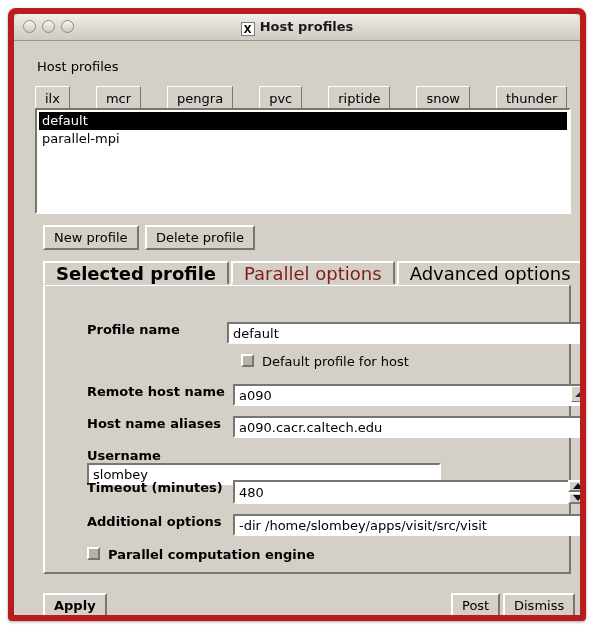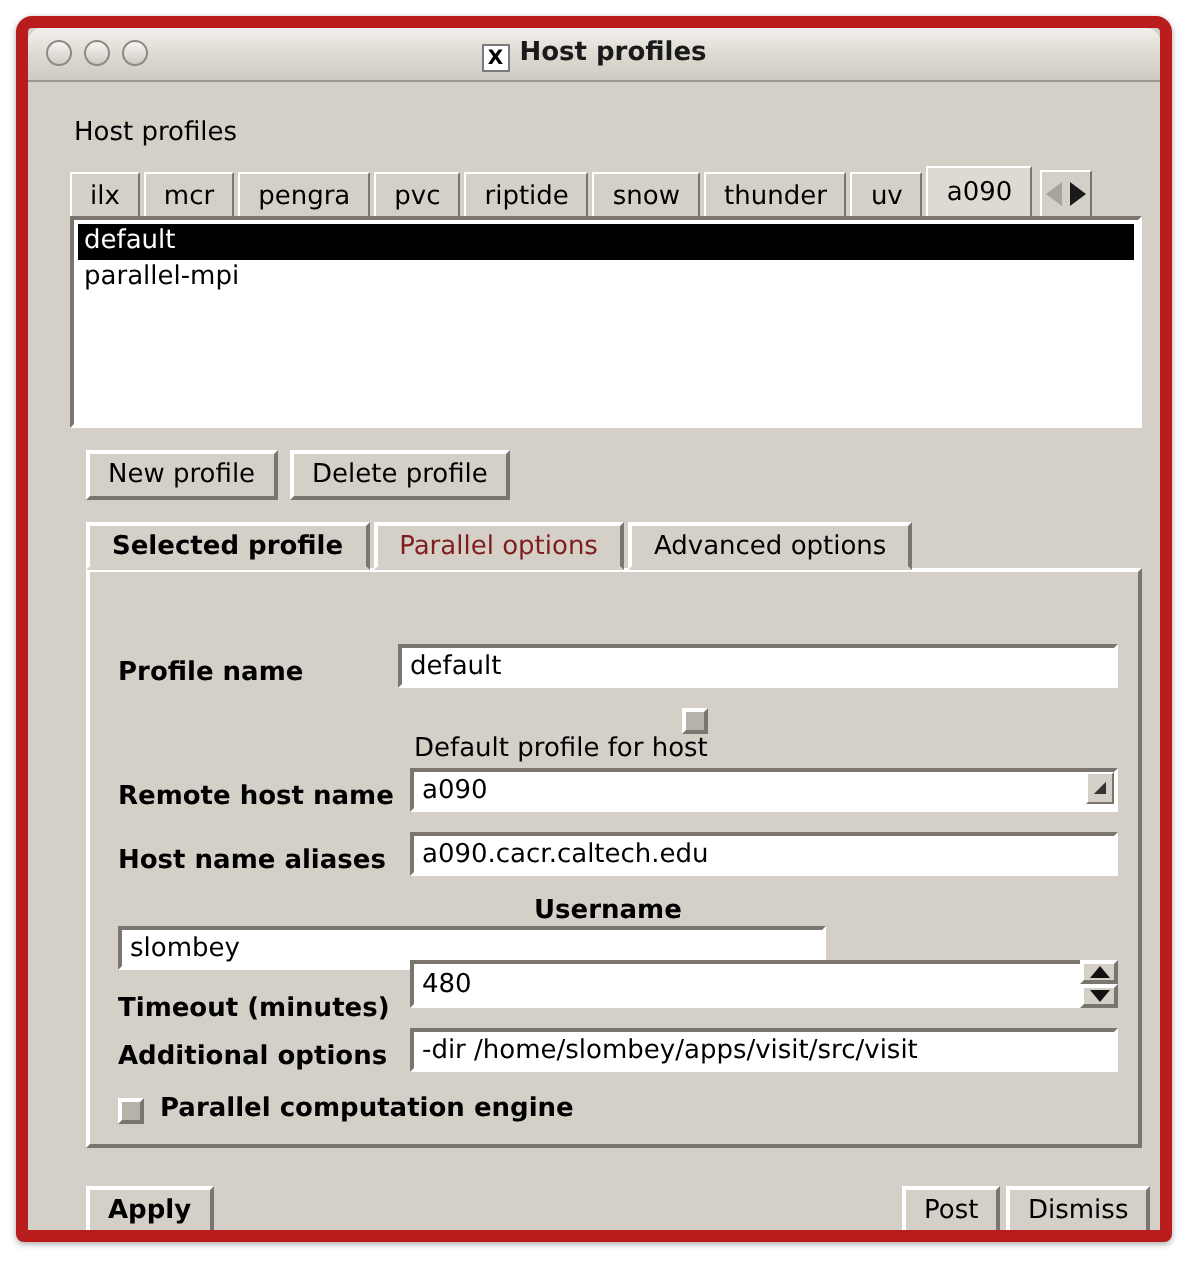--- a/index.html
+++ b/index.html
@@ -96,20 +96,21 @@
 
   
   .hosttabs {
     position: absolute;
     left: 21px;
     top: 42px;
     width: 536px;
     height: 26px;
     display: flex;
     align-items: flex-end;
+    gap: 24px;
   }
   .hosttab {
     height: 23px;
     line-height: 23px;
     padding: 0 9px;
     background: #d4d0c8;
     border: 1px solid #ffffff;
     border-right-color: #7a766f;
     border-bottom: none;
     font-size: 13px;
@@ -208,21 +209,21 @@
     left: 29px;
     top: 220px;
     display: flex;
     align-items: flex-end;
     z-index: 3;
   }
   .ntab {
     height: 24px;
     line-height: 22px;
     padding: 0 11px;
-    font-size: 13px;
+    font-size: 18px;
     background: #d4d0c8;
     border: 2px solid;
     border-color: #ffffff #7a766f #d4d0c8 #ffffff;
     box-sizing: border-box;
     margin-right: 2px;
     color: #000;
     white-space: nowrap;
   }
   .ntab.selected {
     font-weight: bold;
@@ -242,21 +243,22 @@
     background: #d4d0c8;
     border: 2px solid;
     border-color: #ffffff #7a766f #7a766f #ffffff;
     box-sizing: border-box;
   }
 
   
   .row {
     position: absolute;
     display: flex;
-    align-items: flex-end;
+    align-items: flex-start;
+    margin-left: 28px;
   }
   .flabel {
     font-size: 13px;
     color: #000;
     font-weight: bold;
     text-align: left;
   }
   .field {
     background: #ffffff;
     border: 2px solid;
@@ -413,21 +415,21 @@
       <div class="ntab">Advanced options</div>
     </div>
 
     <div class="notebook-body">
 
       <div class="row" style="left:14px; top:36px;">
         <div class="flabel" style="width:140px;">Profile name</div>
         <input class="field" style="width: 360px;" value="default">
       </div>
 
-      <div class="row" style="left:154px; top:68px;flex-direction:column;">
+      <div class="row" style="left:168px; top:68px;">
         <span class="checkbox"></span>
         <span class="chk-label">Default profile for host</span>
       </div>
 
       <div class="row" style="left:14px; top:98px;">
         <div class="flabel" style="width:146px;">Remote host name</div>
         <div style="position:relative; width:354px;">
           <input class="field" style="width: 354px;" value="a090">
           <span class="optarrow">◢</span>
         </div>

